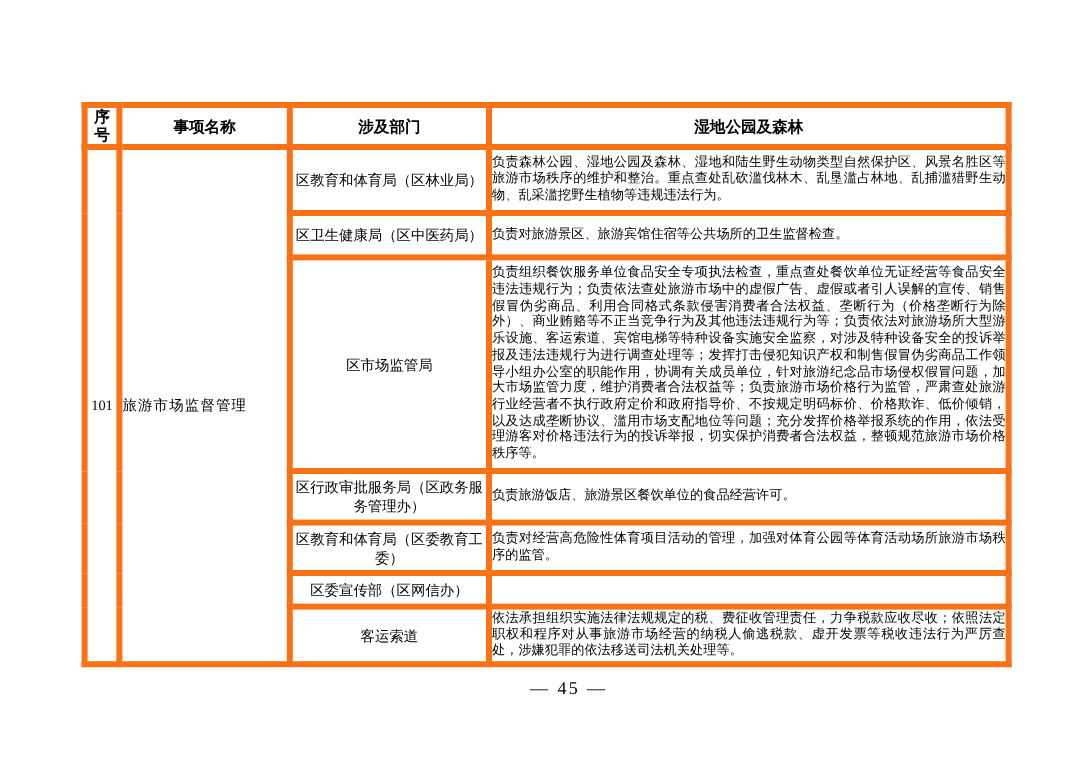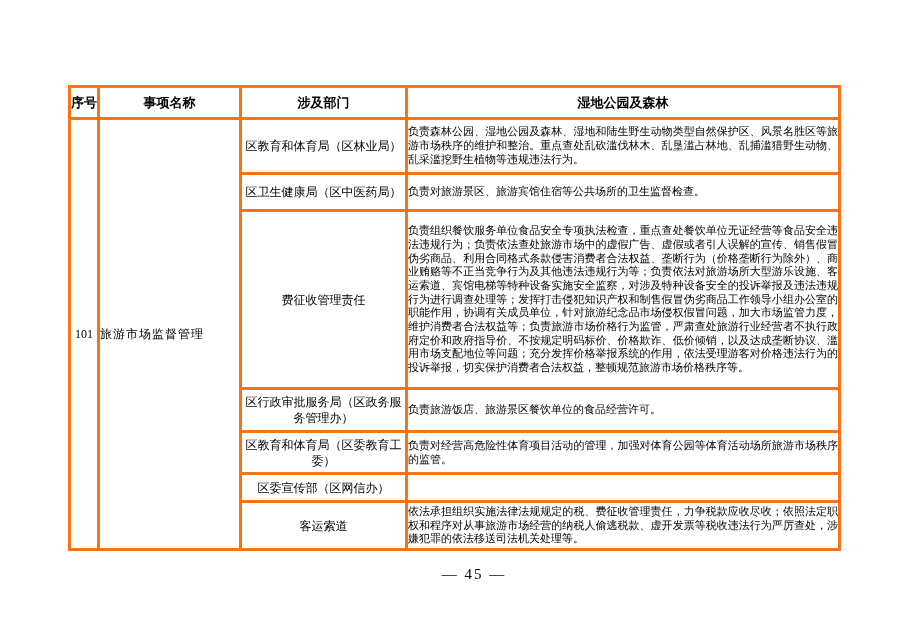--- a/index.html
+++ b/index.html
@@ -19,21 +19,21 @@
   table.doc-table {
     position: absolute;
     left: 68px;
     top: 85px;
     width: 770px;
     border-collapse: collapse;
     table-layout: fixed;
   }
   table.doc-table th,
   table.doc-table td {
-    border: 3px solid #f97316;
+    border: 5px solid #f97316;
     padding: 0;
     vertical-align: middle;
     overflow: hidden;
   }
   th.hdr {
     font-family: "Liberation Sans", "DejaVu Sans", sans-serif;
     font-weight: bold;
     font-size: 13px;
     line-height: 15px;
     text-align: center;
@@ -98,21 +98,21 @@
         <td class="index-cell" rowspan="7">101</td>
         <td class="item-cell" rowspan="7">旅游市场监督管理</td>
         <td class="dept-cell">区教育和体育局（区林业局）</td>
         <td class="boundary-cell">负责森林公园、湿地公园及森林、湿地和陆生野生动物类型自然保护区、风景名胜区等旅游市场秩序的维护和整治。重点查处乱砍滥伐林木、乱垦滥占林地、乱捕滥猎野生动物、乱采滥挖野生植物等违规违法行为。</td>
       </tr>
       <tr style="height:37px">
         <td class="dept-cell">区卫生健康局（区中医药局）</td>
         <td class="boundary-cell">负责对旅游景区、旅游宾馆住宿等公共场所的卫生监督检查。</td>
       </tr>
       <tr style="height:178px">
-        <td class="dept-cell">费征收管理责任</td>
+        <td class="dept-cell">区市场监管局</td>
         <td class="boundary-cell">负责组织餐饮服务单位食品安全专项执法检查，重点查处餐饮单位无证经营等食品安全违法违规行为；负责依法查处旅游市场中的虚假广告、虚假或者引人误解的宣传、销售假冒伪劣商品、利用合同格式条款侵害消费者合法权益、垄断行为（价格垄断行为除外）、商业贿赂等不正当竞争行为及其他违法违规行为等；负责依法对旅游场所大型游乐设施、客运索道、宾馆电梯等特种设备实施安全监察，对涉及特种设备安全的投诉举报及违法违规行为进行调查处理等；发挥打击侵犯知识产权和制售假冒伪劣商品工作领导小组办公室的职能作用，协调有关成员单位，针对旅游纪念品市场侵权假冒问题，加大市场监管力度，维护消费者合法权益等；负责旅游市场价格行为监管，严肃查处旅游行业经营者不执行政府定价和政府指导价、不按规定明码标价、价格欺诈、低价倾销，以及达成垄断协议、滥用市场支配地位等问题；充分发挥价格举报系统的作用，依法受理游客对价格违法行为的投诉举报，切实保护消费者合法权益，整顿规范旅游市场价格秩序等。</td>
       </tr>
       <tr style="height:43px">
         <td class="dept-cell">区行政审批服务局（区政务服务管理办）</td>
         <td class="boundary-cell">负责旅游饭店、旅游景区餐饮单位的食品经营许可。</td>
       </tr>
       <tr style="height:42px">
         <td class="dept-cell">区教育和体育局（区委教育工委）</td>
         <td class="boundary-cell">负责对经营高危险性体育项目活动的管理，加强对体育公园等体育活动场所旅游市场秩序的监管。</td>
       </tr>

